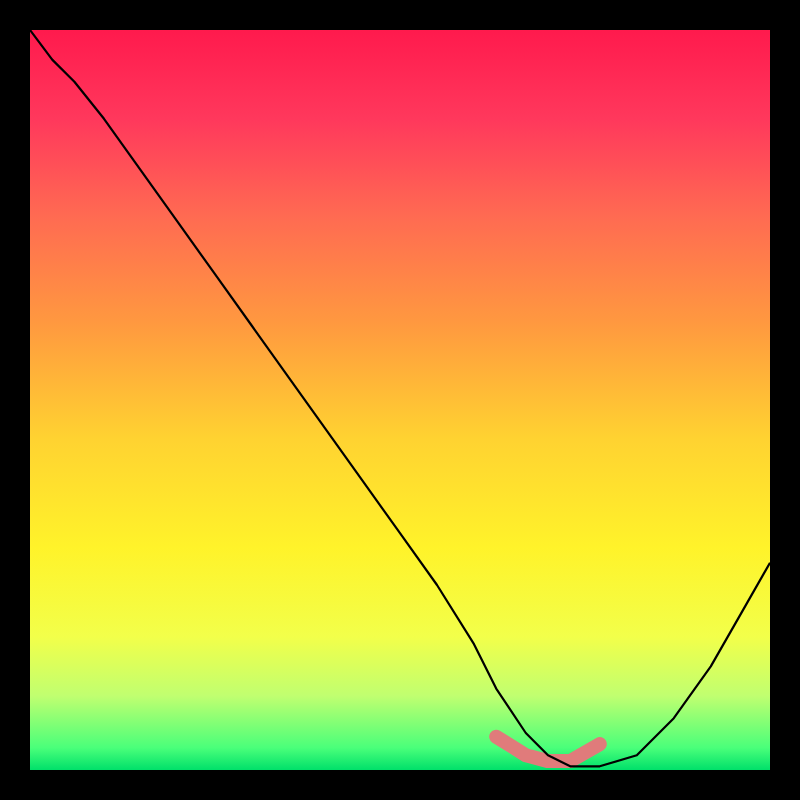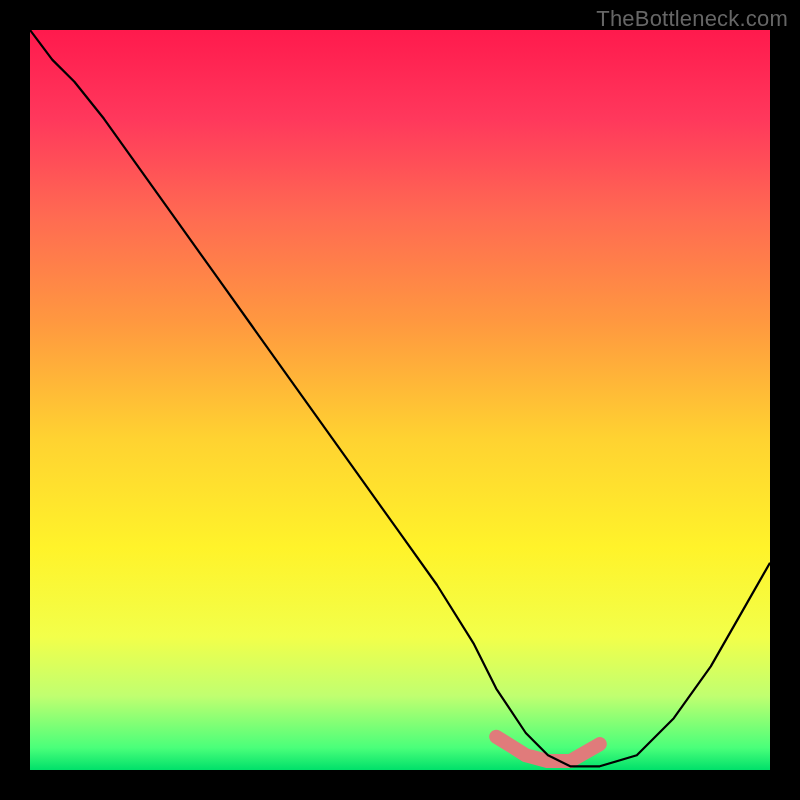--- a/index.html
+++ b/index.html
@@ -39,21 +39,20 @@
     stroke: #e07b7b;
     stroke-width: 14;
     stroke-linecap: round;
     stroke-linejoin: round;
   }
 </style>
 </head>
 <body>
 
 <div class="container">
-  <div class="watermark">TheBottleneck.com</div>
 
   <div class="plot-area">
     <svg id="chart-svg" width="740" height="740" viewBox="0 0 740 740">
       <defs>
         <linearGradient id="bg" x1="0" y1="0" x2="0" y2="1">
             <stop offset="0%" stop-color="#ff1a4d"></stop>
             <stop offset="12%" stop-color="#ff385c"></stop>
             <stop offset="25%" stop-color="#ff6a52"></stop>
             <stop offset="40%" stop-color="#ff9a3f"></stop>
             <stop offset="55.00000000000001%" stop-color="#ffd231"></stop>

